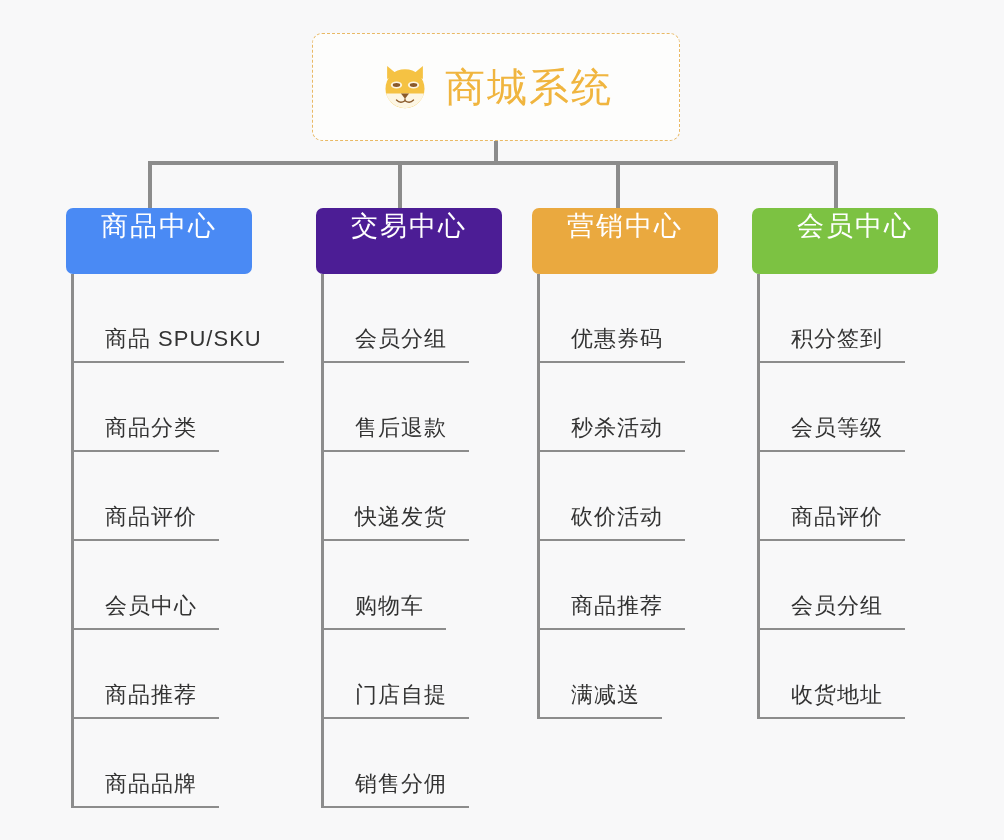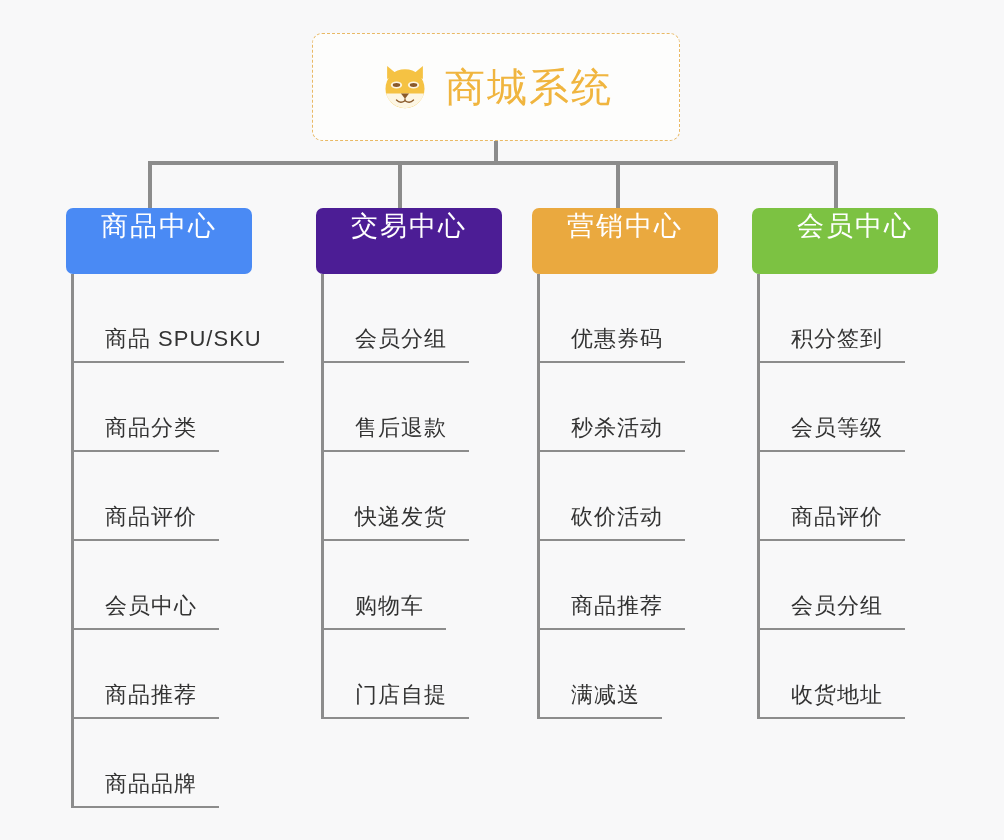--- a/index.html
+++ b/index.html
@@ -201,20 +201,23 @@
         </div>
       <div class="leaf">
           <span class="leaf-text">快递发货</span>
         </div>
       <div class="leaf">
           <span class="leaf-text">购物车</span>
         </div>
       <div class="leaf">
           <span class="leaf-text">门店自提</span>
         </div>
+      <div class="leaf">
+          <span class="leaf-text">销售分佣</span>
+        </div>
     </div>
   </div>
 
   <div class="column col-2">
     <div class="cat-header" style="background: rgb(234, 169, 63);">
       <span>营销中心</span>
     </div>
     <div class="branch">
       <div class="leaf">
           <span class="leaf-text">优惠券码</span>

